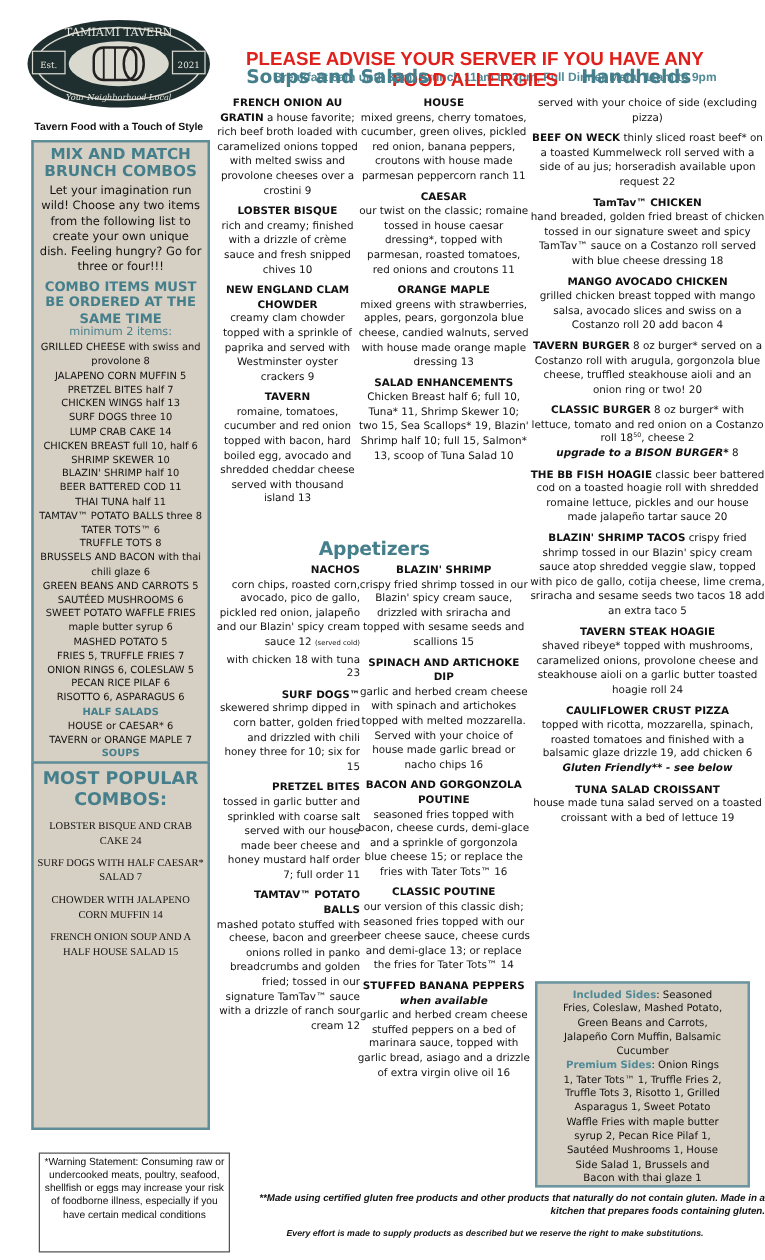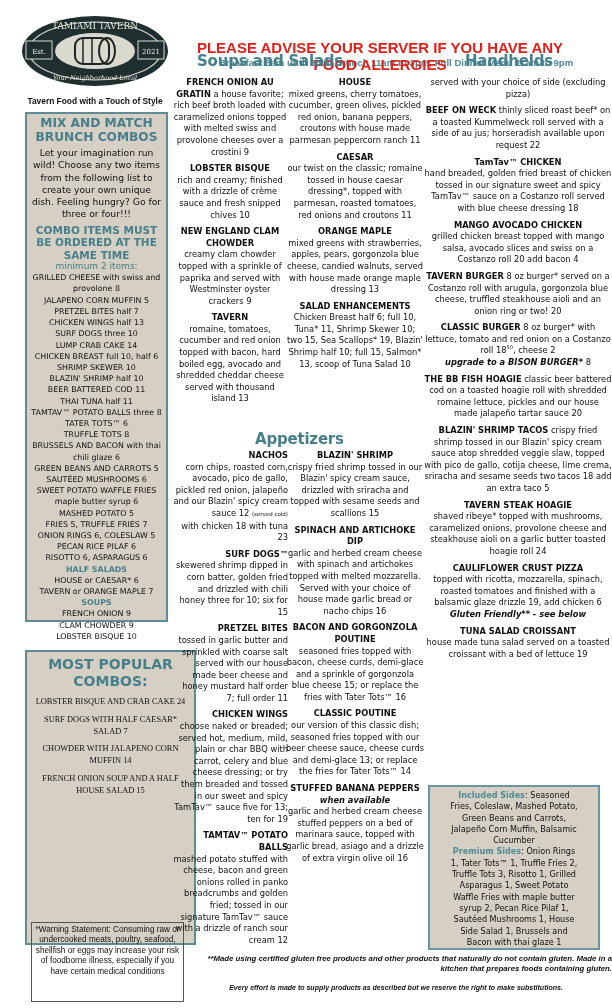--- a/index.html
+++ b/index.html
@@ -13,21 +13,21 @@
   .hours { position: absolute; left: 180px; top: 23px; width: 432px; text-align: center;
     font-family: "Liberation Sans", sans-serif; font-weight: bold; font-size: 9.6px; color: #4f8a96; margin-top: 34px; }
   .allergy { position: absolute; left: 180px; top: 39px; width: 400px; text-align: center;
     font-family: "Liberation Sans", sans-serif; font-weight: bold; font-size: 15px; color: #e0201b; }
   .sec-title { position: absolute; font-family: "DejaVu Sans", sans-serif; font-weight: bold;
     font-size: 15px; color: #467f8c; letter-spacing: -0.2px; }
 
   
   .box { position: absolute; background: #d6cfc3; border: 2px solid #5e8d98; text-align: center; }
   .combo-box { left: 25px; top: 112px; width: 143px; height: 510px; padding: 2px 3px; }
-  .popular-box { left: 25px; top: 650px; width: 171px; height: 295px; padding: 4px 3px; }
+  .popular-box { left: 25px; top: 609px; width: 143px; height: 295px; padding: 4px 3px; }
   .box-head { font-family: "DejaVu Sans", sans-serif; font-weight: bold; color: #467f8c; font-size: 12.2px; line-height: 14px; }
   .box-text { font-family: "DejaVu Sans", sans-serif; font-size: 9.2px; line-height: 12.3px; color: #111; margin: 3px 0 3px; }
   .box-sub { font-family: "DejaVu Sans", sans-serif; font-weight: bold; color: #467f8c; font-size: 10.5px; line-height: 12.5px; margin-top: 3px; }
   .box-sub2 { font-family: "DejaVu Sans", sans-serif; color: #467f8c; font-size: 9px; line-height: 11px; }
   .combo-list { font-size: 7.9px; line-height: 11.2px; color: #111; }
   .combo-list .tc { color: #467f8c; font-weight: bold; }
   .pop-item { font-size: 8.4px; line-height: 11.8px; margin-top: 6px; font-family: Liberation Serif, serif; }
 
   .warning { position: absolute; left: 31px; top: 922px; width: 153px; height: 80px; border: 1px solid #555;
     font-family: "Liberation Sans", sans-serif; font-size: 8.2px; line-height: 10.4px; text-align: center; padding: 2px; }
@@ -172,24 +172,20 @@
   <div class="item"><div class="nm">NACHOS</div><span>corn chips, roasted corn, avocado, pico de gallo, pickled red onion, jalapeño and our Blazin' spicy cream sauce 12</span> <span class="small">(served cold)</span><div>with chicken 18 with tuna 23</div></div>
   <div class="item">
       <div class="nm">SURF DOGS™</div>
       <div>skewered shrimp dipped in corn batter, golden fried and drizzled with chili honey three for 10; six for 15</div>
     </div>
   <div class="item">
       <div class="nm">PRETZEL BITES</div>
       <div>tossed in garlic butter and sprinkled with coarse salt served with our house made beer cheese and honey mustard half order 7; full order 11</div>
     </div>
   <div class="item">
-      <div class="nm">CHICKEN WINGS</div>
-      <div>choose naked or breaded; served hot, medium, mild, plain or char BBQ with carrot, celery and blue cheese dressing; or try them breaded and tossed in our sweet and spicy TamTav™ sauce five for 13; ten for 19</div>
-    </div>
-  <div class="item">
       <div class="nm">TAMTAV™ POTATO BALLS</div>
       <div>mashed potato stuffed with cheese, bacon and green onions rolled in panko breadcrumbs and golden fried; tossed in our signature TamTav™ sauce with a drizzle of ranch sour cream 12</div>
     </div>
 </div>
 
 <div class="col col-b2">
   <div class="item">
       <div class="nm">BLAZIN' SHRIMP</div>
       <div>crispy fried shrimp tossed in our Blazin' spicy cream sauce, drizzled with sriracha and topped with sesame seeds and scallions 15</div>
     </div>

